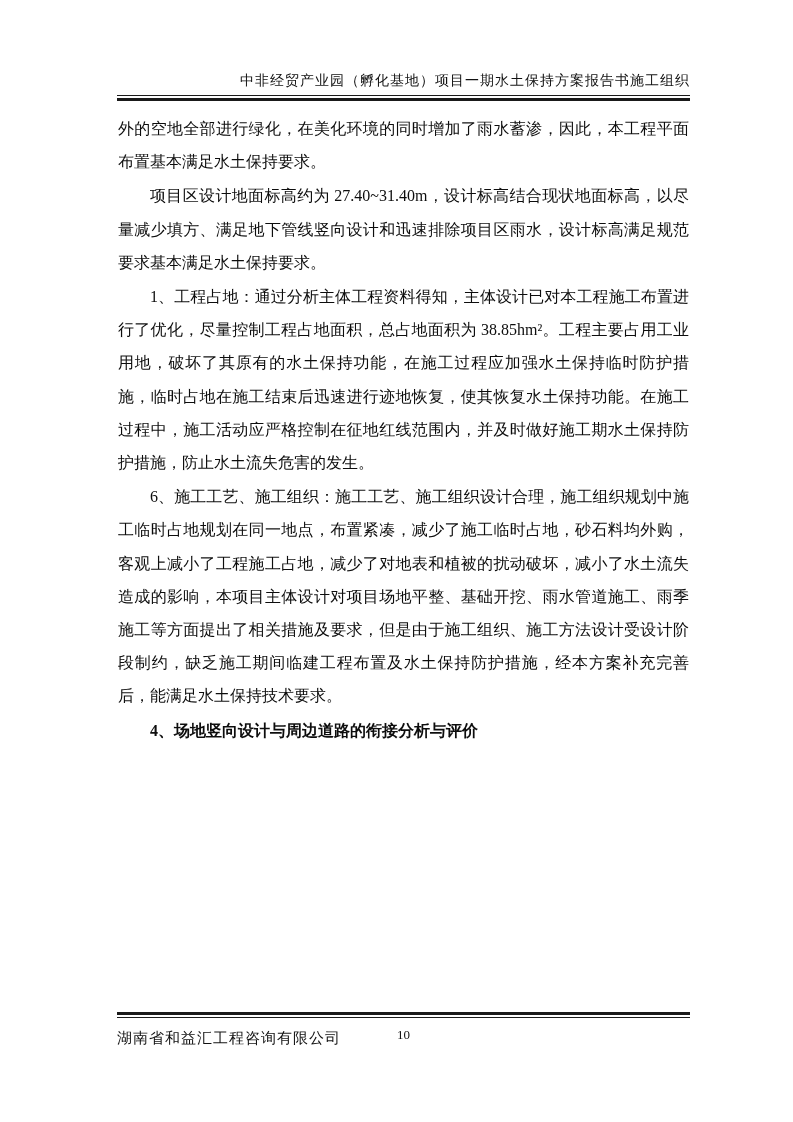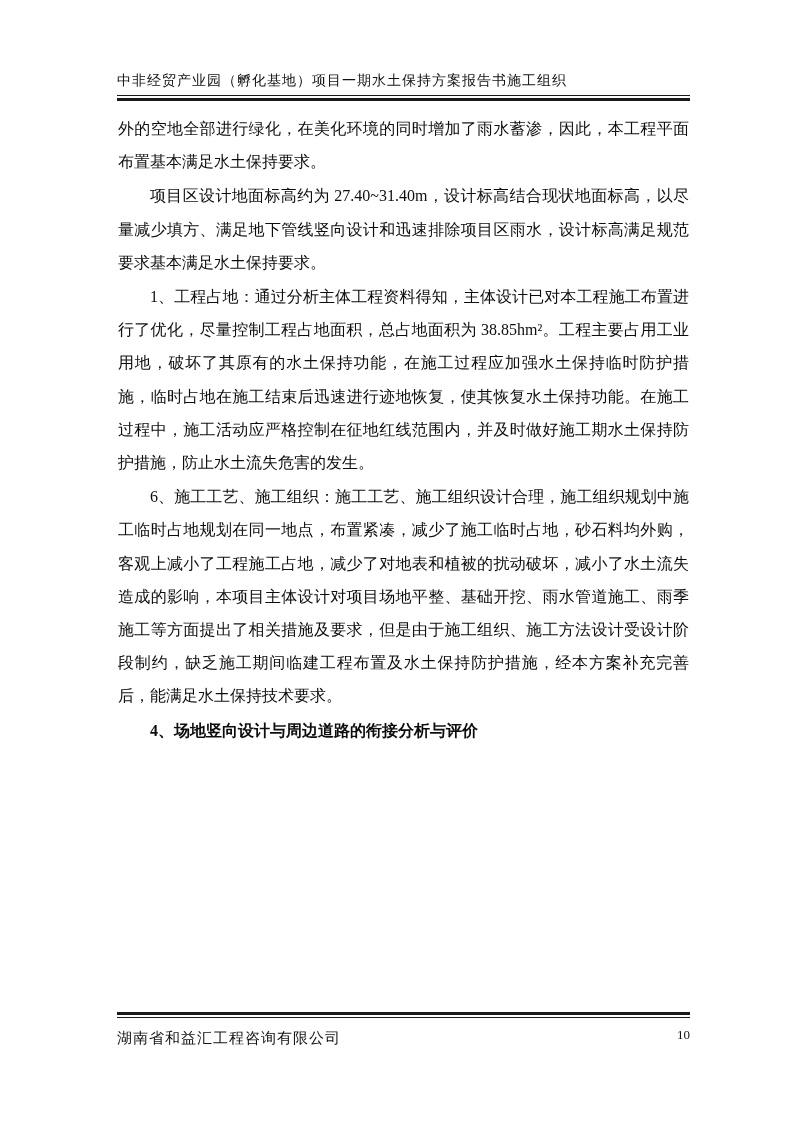--- a/index.html
+++ b/index.html
@@ -16,21 +16,21 @@
     font-family: "Liberation Serif", "DejaVu Serif", serif;
     color: #111111;
   }
   
   .header {
     position: absolute;
     left: 117px;
     top: 71px;
     width: 573px;
     display: flex;
-    justify-content: flex-start;
+    justify-content: flex-end;
     align-items: flex-end;
     font-size: 14px;
     line-height: 20px;
     letter-spacing: 1px;
     white-space: nowrap;
   }
   .header-rule {
     position: absolute;
     left: 117px;
     top: 95px;
@@ -83,21 +83,21 @@
     position: absolute;
     left: 0;
     top: 4px;
     letter-spacing: 1px;
   }
   .footer-page {
     position: absolute;
     left: 0;
     top: 1px;
     width: 100%;
-    text-align: right;
+    text-align: center;
     font-size: 13px;
   }
 </style>
 </head>
 <body>
 
 <div class="page">
 
   <div class="header">
     <span class="header-title">中非经贸产业园（孵化基地）项目一期水土保持方案报告书</span>

